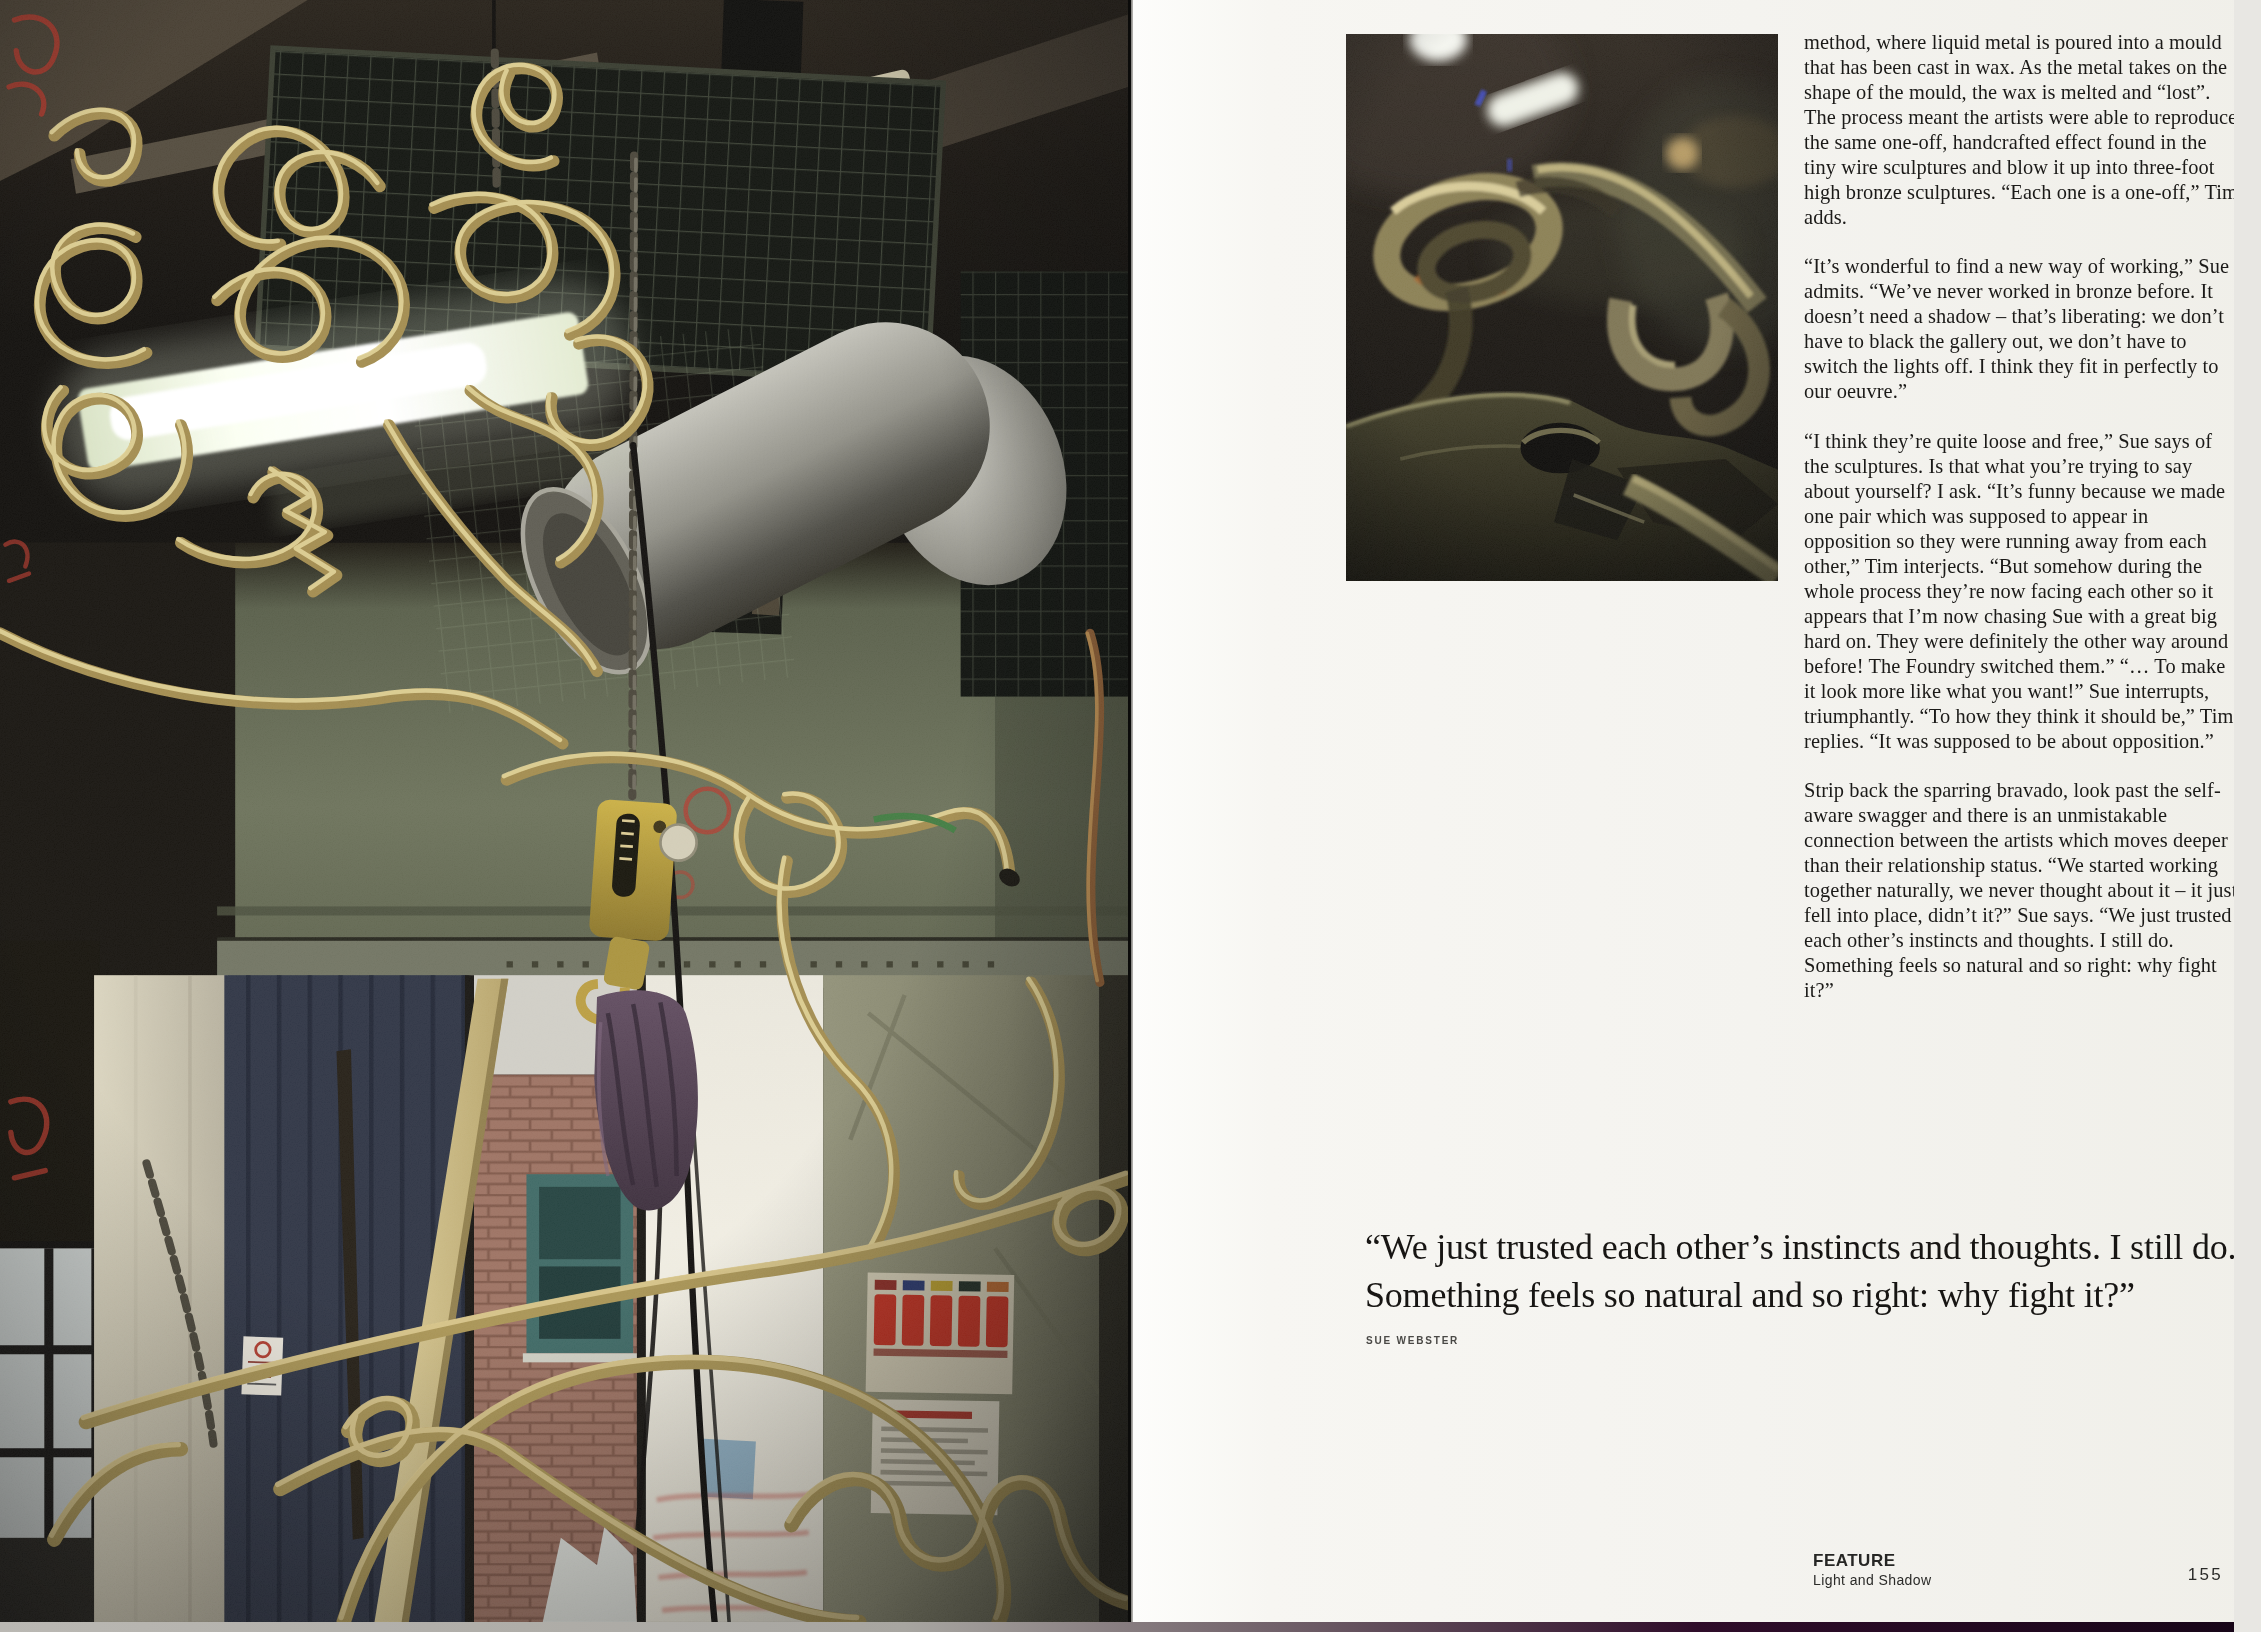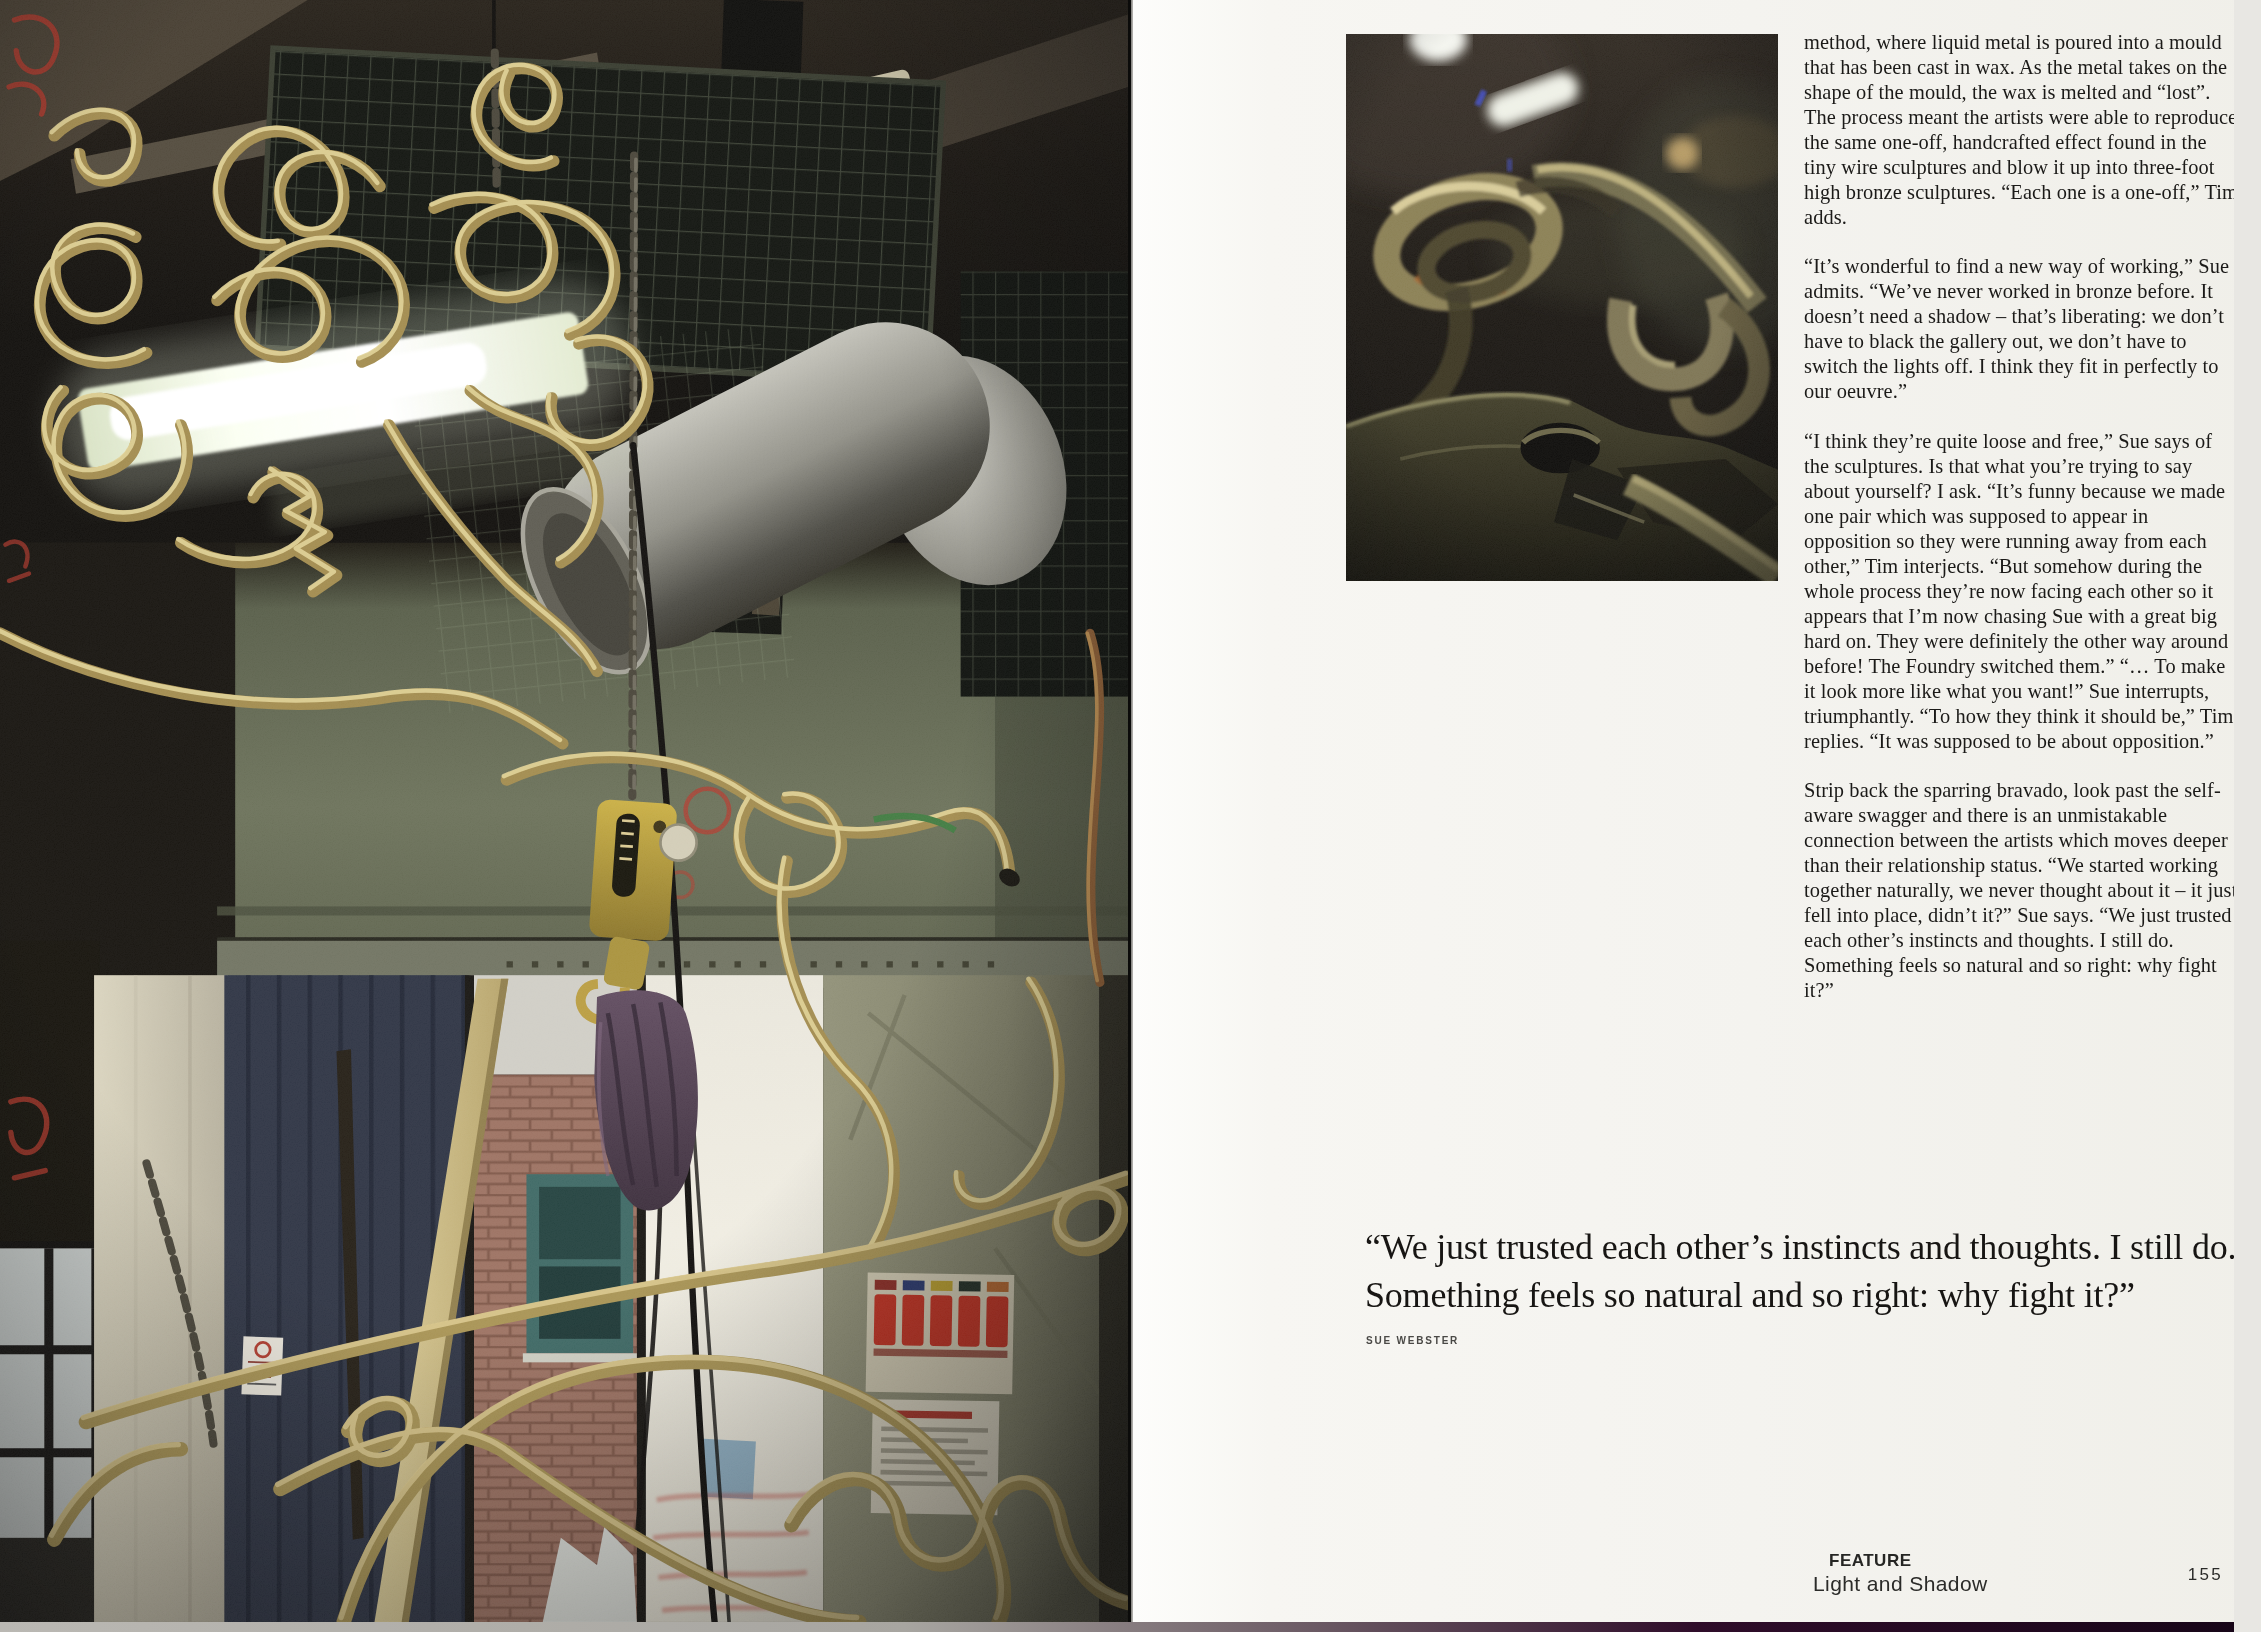--- a/index.html
+++ b/index.html
@@ -18,26 +18,26 @@
   .photo-right svg{display:block;width:432px;height:547px;}
   .bodycol{position:absolute;left:671px;top:30px;width:436px;color:#1b1a18;
            font-size:20.4px;line-height:25px;letter-spacing:0.1px;}
   .bodycol p{margin:0 0 24.4px 0;}
   .pullquote{position:absolute;left:232px;top:1223px;width:959px;color:#171513;
              font-size:36px;line-height:48px;letter-spacing:-0.2px;}
   .pullquote .pq-line{display:block;}
   .attribution{position:absolute;left:233px;top:1335px;color:#4a4946;
                font-family:"Liberation Sans","DejaVu Sans",sans-serif;
                font-size:10px;font-weight:700;letter-spacing:1.8px;}
-  .footer-kicker{position:absolute;left:696px;top:1551px;color:#262624;
+  .footer-kicker{position:absolute;left:680px;top:1551px;color:#262624;
                  font-family:"Liberation Sans","DejaVu Sans",sans-serif;
                  font-size:17px;font-weight:700;letter-spacing:0.5px;}
   .footer-title{position:absolute;left:680px;top:1572px;color:#2b2b29;
                 font-family:"Liberation Sans","DejaVu Sans",sans-serif;
-                font-size:21px;letter-spacing:0.4px;}
+                font-size:14px;letter-spacing:0.4px;}
   .pagenum{position:absolute;right:38px;top:1565px;color:#2b2b29;
            font-family:"Liberation Sans","DejaVu Sans",sans-serif;
            font-size:17px;letter-spacing:2.3px;}
   
   .bottom-strip{position:absolute;left:0;top:1622px;width:2262px;height:11px;
                 background:linear-gradient(90deg,#bab8b3 0%,#a7a5a0 40%,#6b5a64 58%,#2f0d2a 75%,#160517 100%);}
   
   .wire{stroke:#a18a4c;stroke-width:13;fill:none;stroke-linecap:round;stroke-linejoin:round;}
   .wireHi{stroke:#e0d195;stroke-width:5;fill:none;stroke-linecap:round;stroke-linejoin:round;opacity:.9;}
   .wire2{stroke:#a79252;stroke-width:16;fill:none;stroke-linecap:round;stroke-linejoin:round;}

